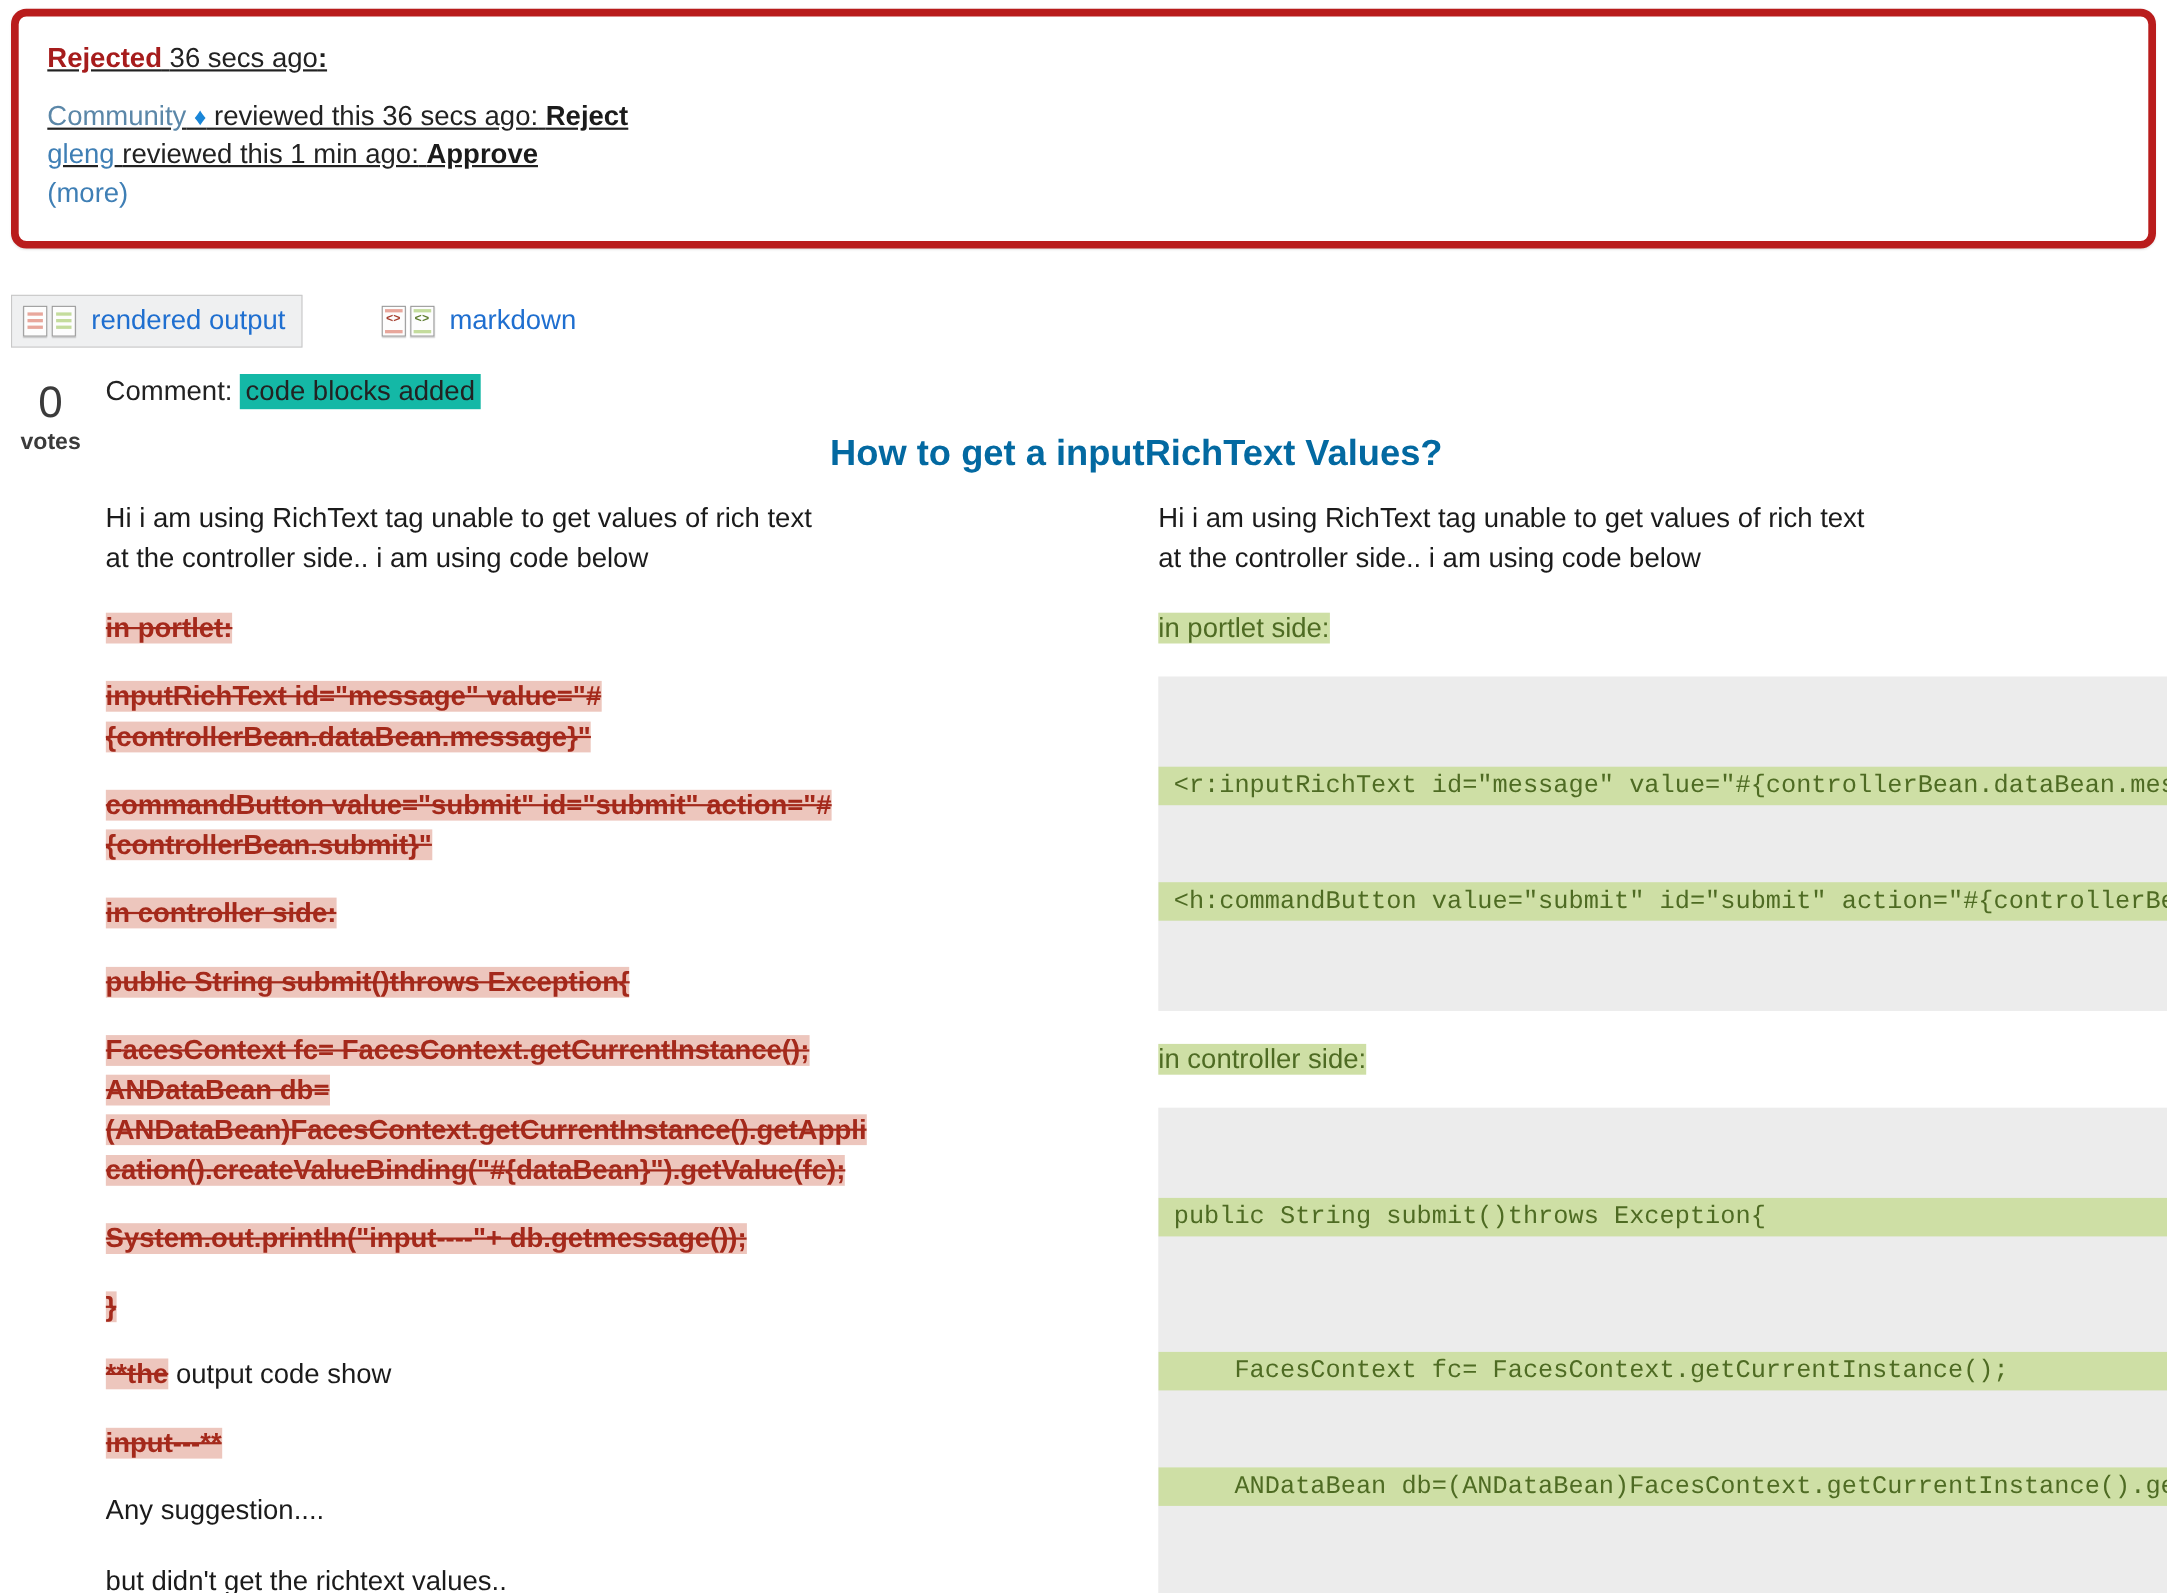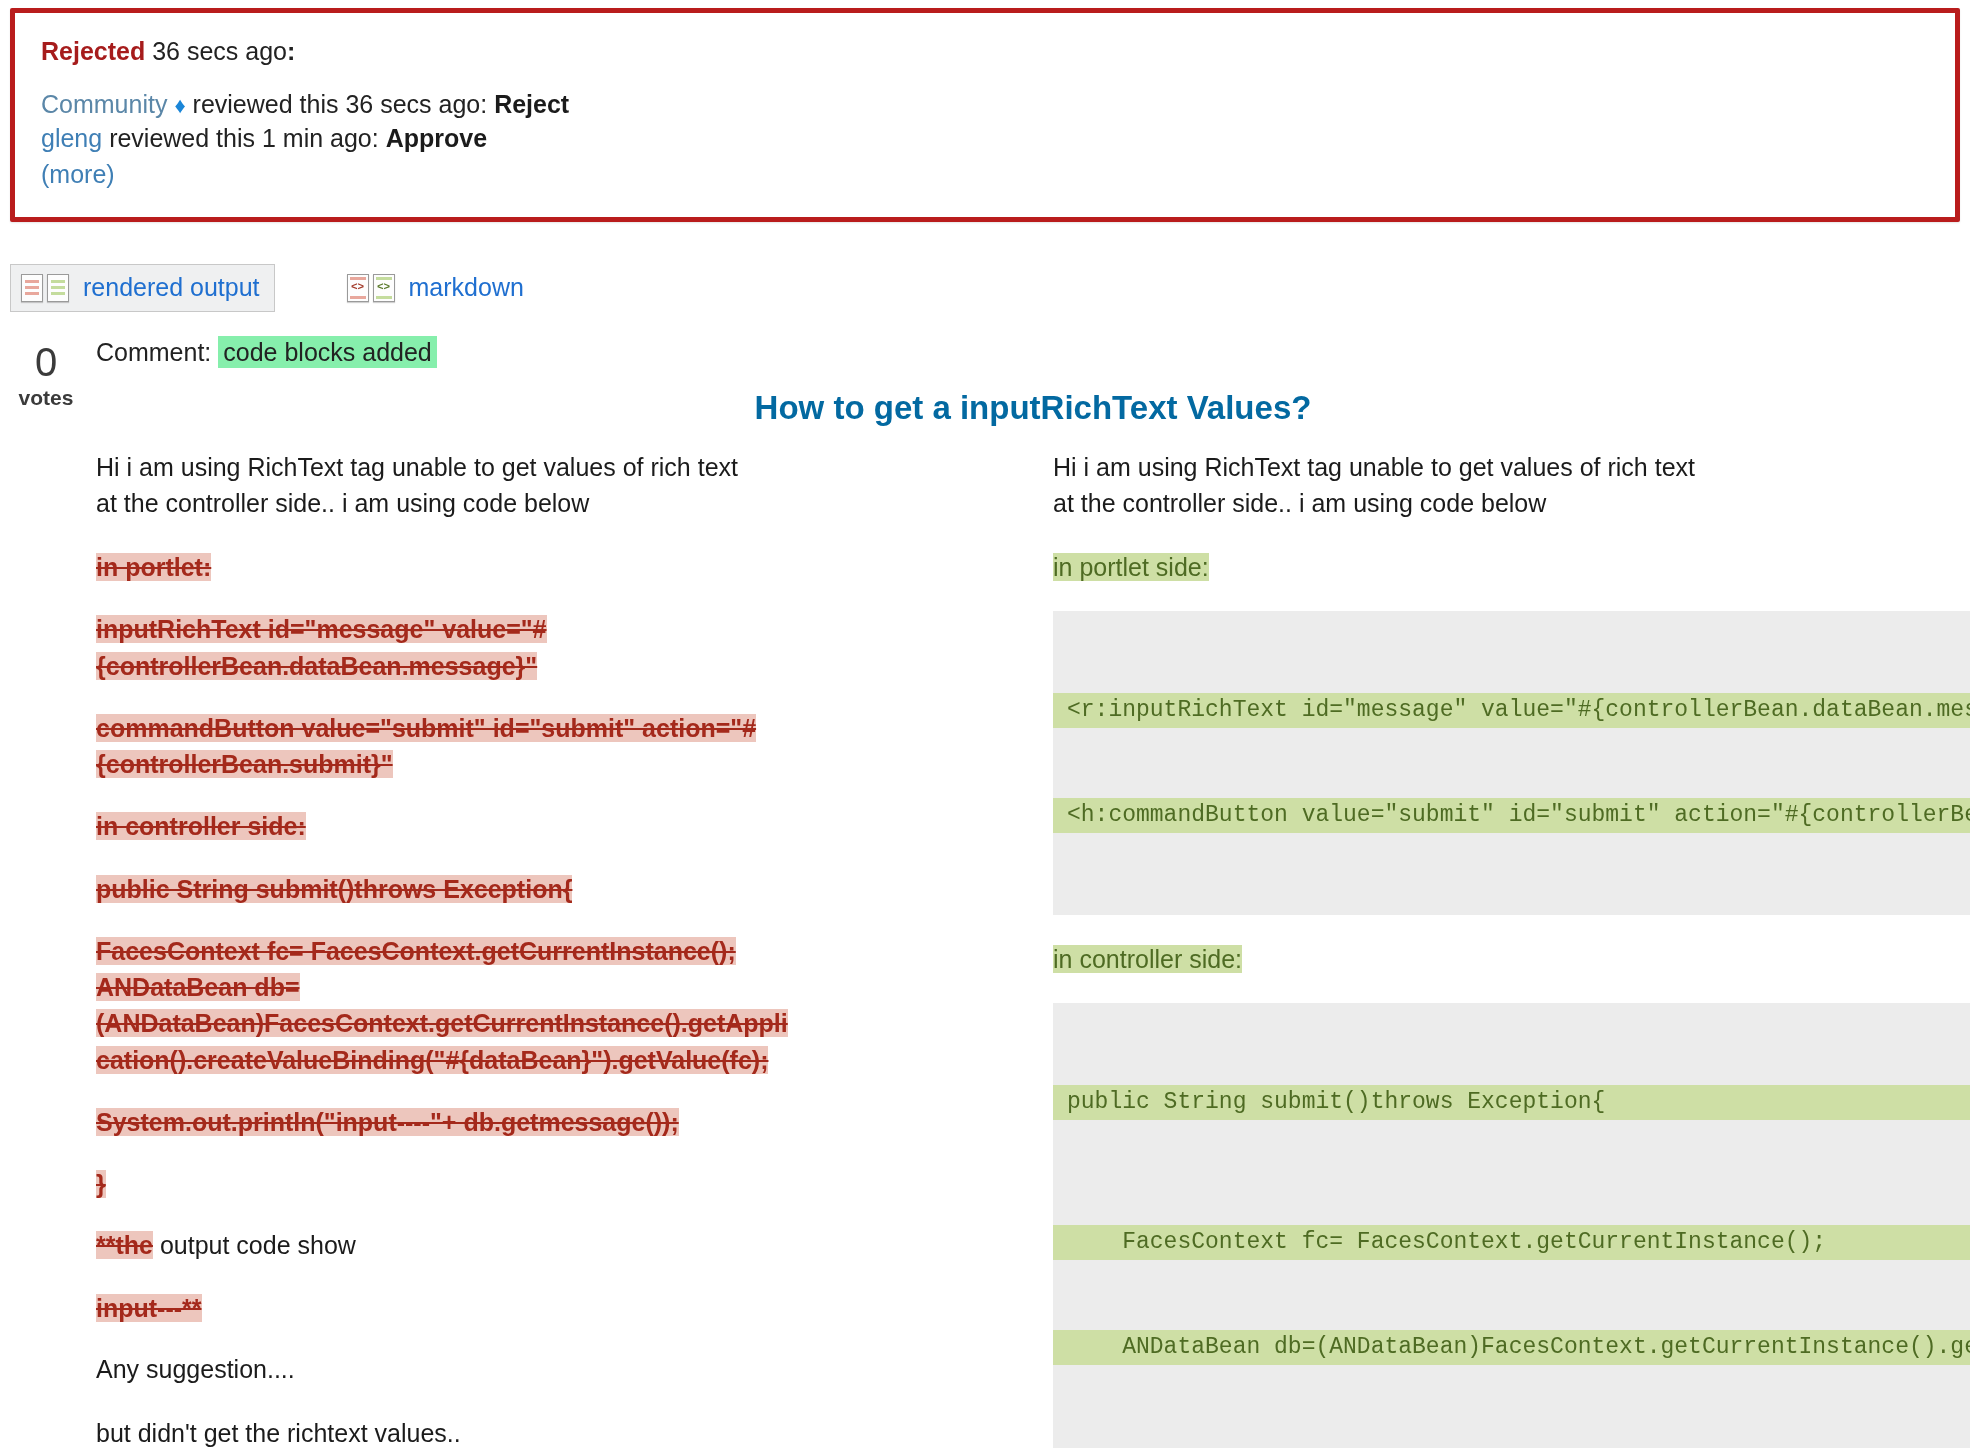--- a/index.html
+++ b/index.html
@@ -13,25 +13,26 @@
   body {
     width: 1970px;
     min-height: 1448px;
     position: relative;
     overflow: hidden;
   }
 
   
   .review-banner {
     margin: 8px 10px 0 10px;
-    border: 5px solid #b91c1c;
+    border: 7px solid #b91c1c;
     background: #ffffff;
     padding: 22px 26px 26px 26px;
     box-shadow: 0 1px 2px rgba(0,0,0,0.10);
-    border-radius: 2px;
+    border-radius: 14px;
+    text-decoration: underline;
   }
   .banner-line-1 {
     font-size: 25px;
     line-height: 1.35;
     color: #222222;
     margin-bottom: 18px;
   }
   .rejected-word {
     color: #a61c1c;
     font-weight: bold;
@@ -154,21 +155,21 @@
     margin-top: 4px;
     font-weight: bold;
   }
   .post-main { flex: 1 1 auto; padding-left: 14px; }
   .comment-row {
     font-size: 25px;
     color: #222222;
     margin-bottom: 20px;
   }
   .comment-value {
-    background: #86efac;
+    background: #14b8a6;
     padding: 2px 5px;
   }
   .post-title {
     font-size: 33px;
     font-weight: bold;
     color: #0369a1;
     margin: 0 0 22px 0;
     line-height: 1.25;
     text-align: center;
   }

